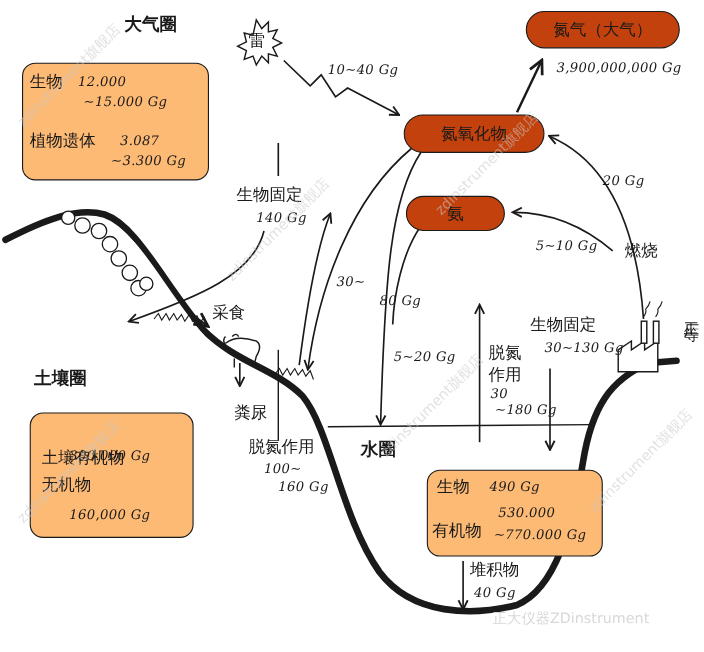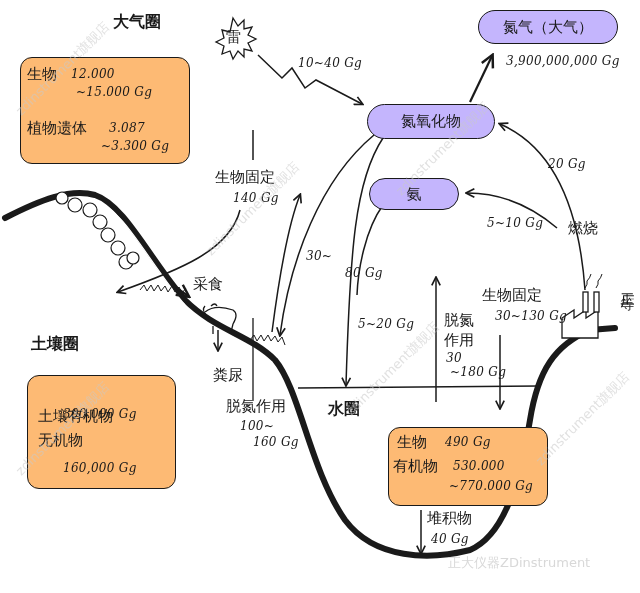--- a/index.html
+++ b/index.html
@@ -5,21 +5,21 @@
   html, body { margin: 0; padding: 0; background: #ffffff; }
   body { width: 640px; height: 593px; position: relative; overflow: hidden;
          font-family: "DejaVu Sans", sans-serif; color: #1a1a1a; }
   #canvas { position: absolute; left: 0; top: 0; width: 640px; height: 593px; }
   .lbl { position: absolute; white-space: nowrap; line-height: 1.15; }
   .hand { font-family: "DejaVu Serif", serif; font-style: italic; font-size: 12px; letter-spacing: 0.3px; }
   .cjk { font-size: 15px; }
   .cjk-sm { font-size: 14px; }
   .title { font-weight: bold; font-size: 16px; }
   .box { position: absolute; border: 1.6px solid #1a1a1a; border-radius: 12px; background: #fdba74; }
-  .pill { position: absolute; border: 1.6px solid #1a1a1a; border-radius: 20px; background: #c4b5fd;
+  .pill { position: absolute; border: 1.6px solid #1a1a1a; border-radius: 20px; background: #c2410c;
           display: flex; align-items: center; justify-content: center; }
   .vert { writing-mode: vertical-rl; letter-spacing: 2px; }
   .wm { position: absolute; color: #c9c9c9; font-size: 13px; transform: rotate(-45deg);
         white-space: nowrap; opacity: 0.55; pointer-events: none; }
 </style>
 </head>
 <body>
 
 <svg id="canvas" viewBox="0 0 640 593" xmlns="http://www.w3.org/2000/svg">
   <defs>
@@ -107,21 +107,21 @@
 <div class="box" style="left:27px;top:375px;width:147px;height:112px;">
   <div class="lbl cjk" style="left:10px;top:4px;margin-top:28px;">土壤有机物</div>
   <div class="lbl hand" style="left:35px;top:32px;">300.000 Gg</div>
   <div class="lbl cjk" style="left:10px;top:56px;">无机物</div>
   <div class="lbl hand" style="left:35px;top:86px;">160,000 Gg</div>
 </div>
 
 <div class="box" style="left:388px;top:427px;width:158px;height:77px;">
   <div class="lbl cjk" style="left:8px;top:6px;">生物</div>
   <div class="lbl hand" style="left:56px;top:8px;">490 Gg</div>
-  <div class="lbl cjk" style="left:4px;top:30px;">有机物</div>
+  <div class="lbl cjk" style="left:4px;top:46px;">有机物</div>
   <div class="lbl hand" style="left:64px;top:32px;">530.000</div>
   <div class="lbl hand" style="left:60px;top:52px;">~770.000 Gg</div>
 </div>
 
 <div class="pill cjk" style="left:478px;top:10px;width:138px;height:32px;">
   <span>氮气（大气）</span>
 </div>
 <div class="lbl hand" style="left:506px;top:55px;">3,900,000,000 Gg</div>
 
 <div class="pill cjk" style="left:367px;top:104px;width:126px;height:33px;">

